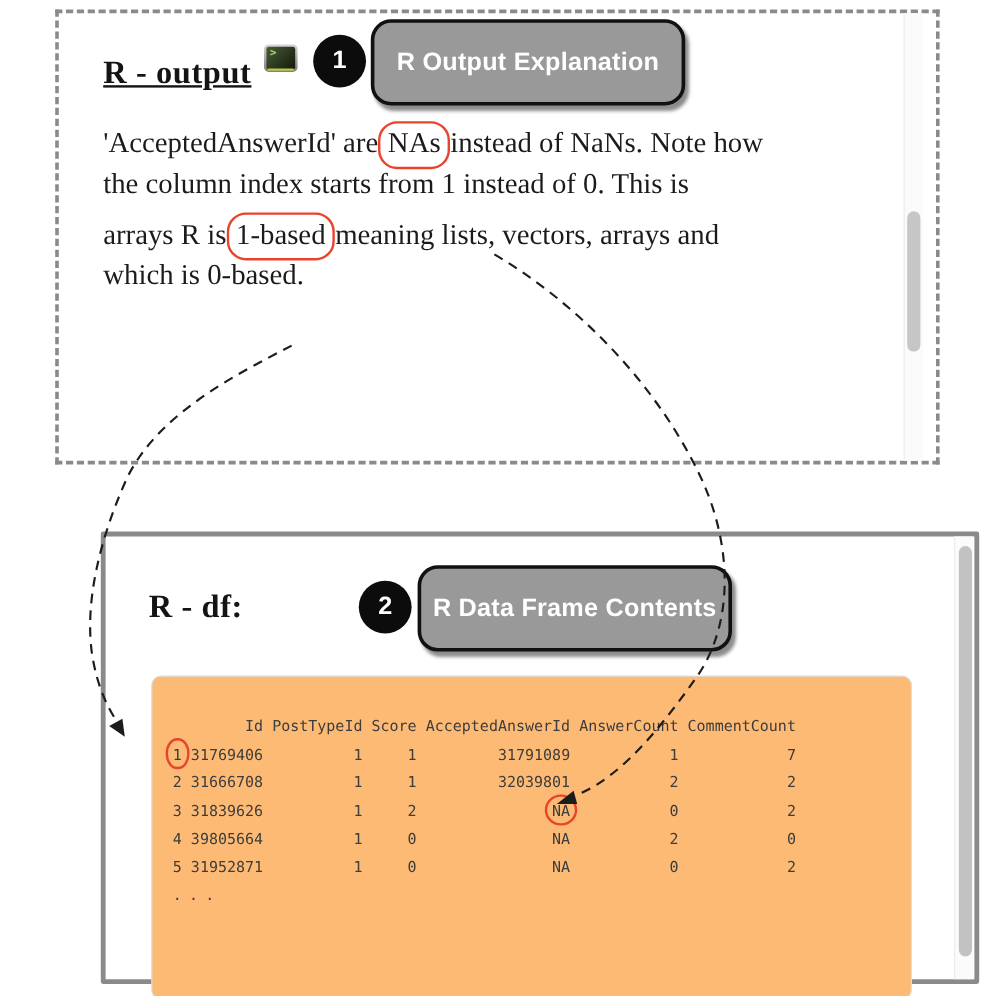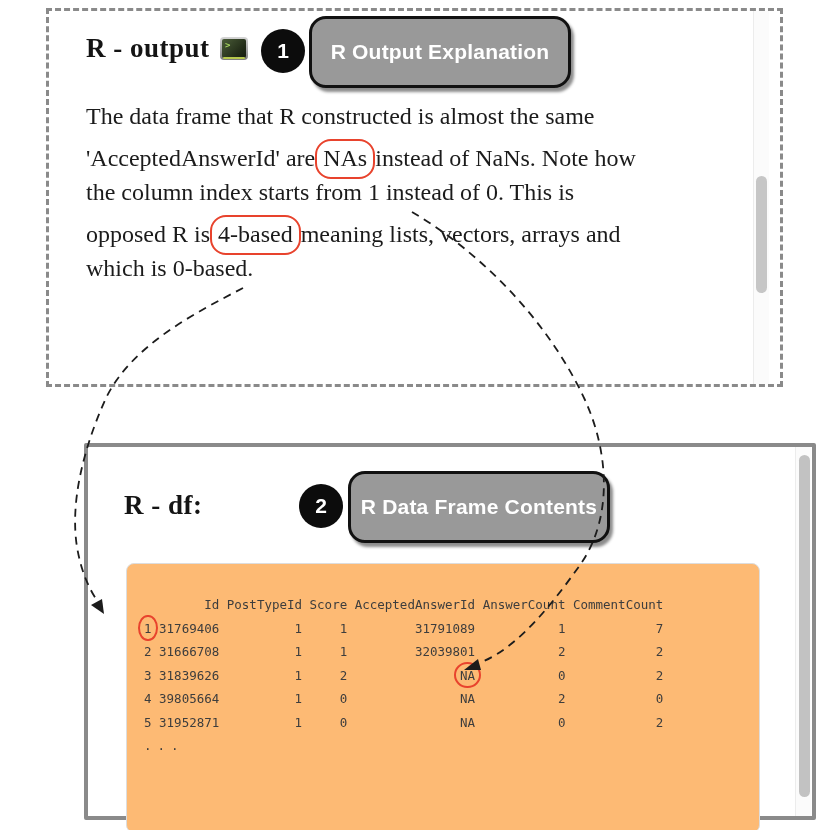--- a/index.html
+++ b/index.html
@@ -97,40 +97,39 @@
   #sb-track-df{left:707px;}
   #sb-thumb-df{left:710px;top:8px;height:342px;background:#c2c2c2;}
 
   
   #arrows{position:absolute;left:0;top:0;width:830px;height:830px;pointer-events:none;}
 </style>
 </head>
 <body>
 
 <div class="panel" id="panel-output">
-  <div class="panel-title" style="left:37px;top:22px;">R - output</div>
+  <div class="panel-title" style="left:37px;top:34px;text-decoration:underline;">R - output</div>
 
   <span class="term-icon">
     <span class="term-screen">&gt;</span>
     <span class="term-bar"></span>
   </span>
 
   <div class="badge" style="left:212px;top:18px;">
     <span>1</span>
   </div>
 
   <div class="callout-btn" style="left:260px;top:5px;border-radius:17px;">
     <span>R Output Explanation</span>
   </div>
 
   <div class="para">
-    <div class="para-line">The data frame that R constructed is almost the same</div>
     <div class="para-line"><span>'AcceptedAnswerId' are</span><span class="circ-word">NAs</span><span>instead of NaNs. Note how</span></div>
     <div class="para-line">the column index starts from 1 instead of 0. This is</div>
-    <div class="para-line"><span>opposed R is</span><span class="circ-word">4-based</span><span>meaning lists, vectors, arrays and</span></div>
+    <div class="para-line"><span>arrays R is</span><span class="circ-word">1-based</span><span>meaning lists, vectors, arrays and</span></div>
     <div class="para-line">which is 0-based.</div>
   </div>
 
   <div class="sb-track" id="sb-track-output">
     <div class="sb-thumb" id="sb-thumb-output" style="left:2px;"></div>
   </div>
 </div>
 
 <div class="panel" id="panel-df">
   <div class="panel-title" style="left:36px;top:43px;">R - df:</div>

